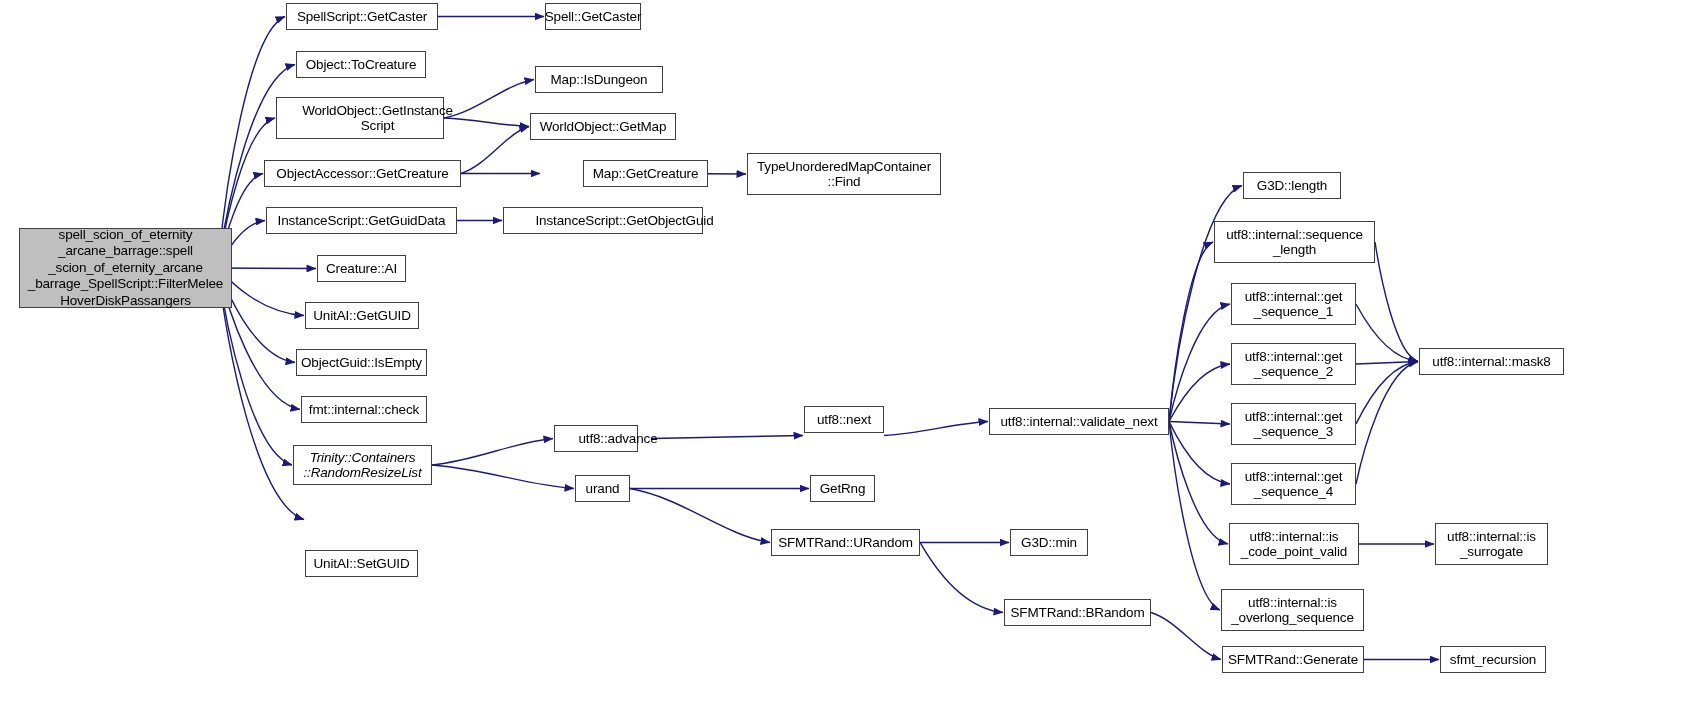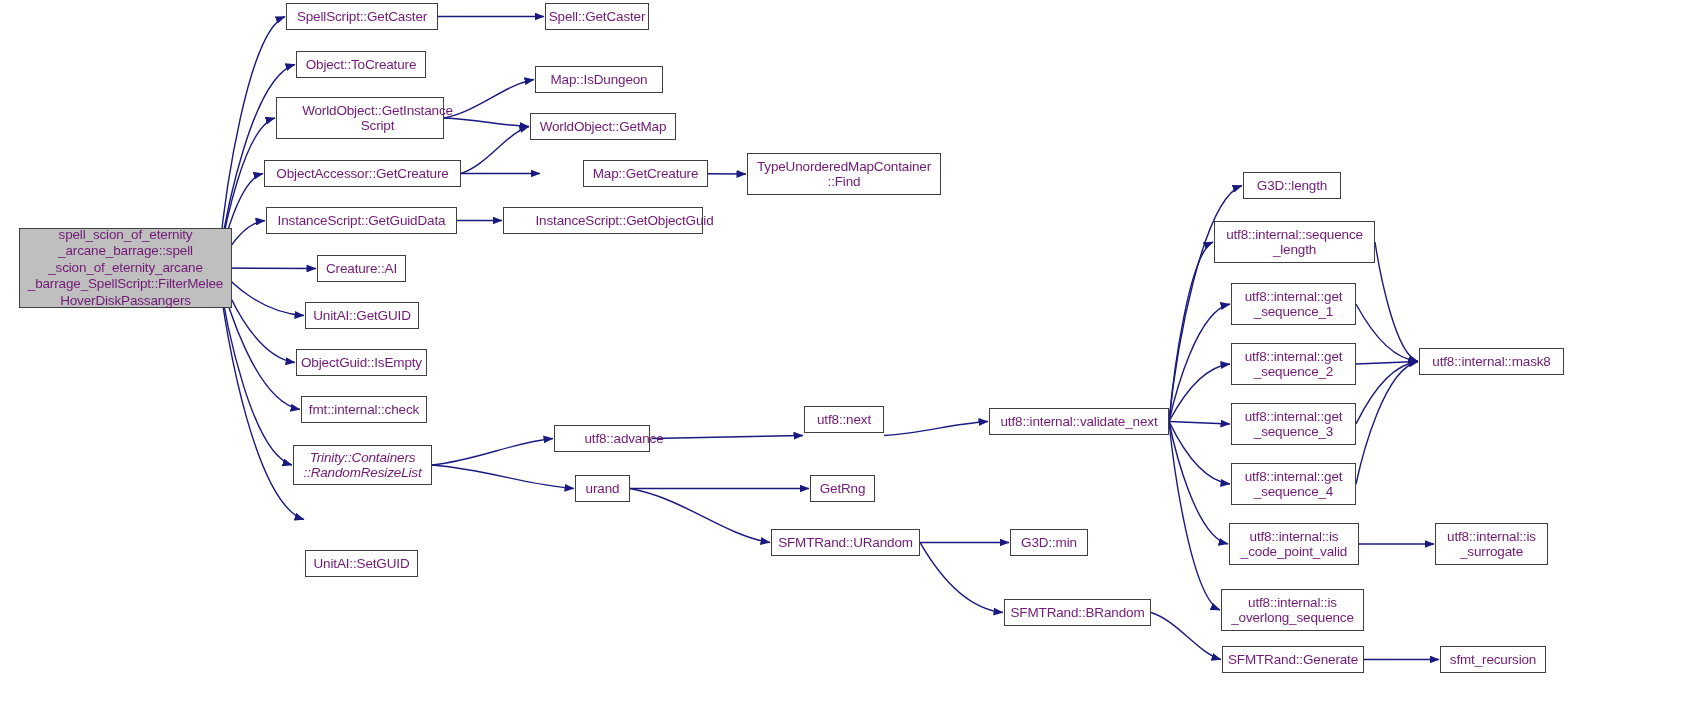--- a/index.html
+++ b/index.html
@@ -21,21 +21,21 @@
     top: 0;
     width: 1683px;
     height: 728px;
     pointer-events: none;
   }
   .node {
     position: absolute;
     box-sizing: border-box;
     border: 1px solid #404040;
     background: #ffffff;
-    color: #701a75;
+    color: #000000;
     font-size: 13.5px;
     line-height: 15.5px;
     display: flex;
     align-items: center;
     justify-content: center;
     text-align: center;
     white-space: pre-line;
     letter-spacing: -0.15px;
     z-index: 5;
   }
@@ -100,40 +100,40 @@
       <path d="M1356,484 C1362.3,454.6170138888889 1384.35,368.85 1418,361.5" fill="none" stroke="#19197f" stroke-width="1.4" marker-end="url(#ah)"></path>
       <path d="M1359,544 L1434,544" fill="none" stroke="#19197f" stroke-width="1.4" marker-end="url(#ah)"></path>
     </svg>
   <div id="nodes-layer">
       <div class="node root" style="left: 5px; top: 228px; width: 213px; height: 80px; margin-left: 14px;">spell_scion_of_eternity
 _arcane_barrage::spell
 _scion_of_eternity_arcane
 _barrage_SpellScript::FilterMelee
 HoverDiskPassangers</div>
       <div class="node" style="left: 286px; top: 3px; width: 152px; height: 27px;">SpellScript::GetCaster</div>
-      <div class="node" style="left: 545px; top: 3px; width: 104px; height: 27px;">Spell::GetCaster</div>
+      <div class="node" style="left: 545px; top: 3px; width: 96px; height: 27px;">Spell::GetCaster</div>
       <div class="node" style="left: 296px; top: 51px; width: 130px; height: 27px;">Object::ToCreature</div>
       <div class="node" style="left: 535px; top: 66px; width: 128px; height: 27px;">Map::IsDungeon</div>
       <div class="node" style="left: 276px; top: 97px; width: 168px; height: 42px; padding-left: 35px;">WorldObject::GetInstance
 Script</div>
       <div class="node" style="left: 530px; top: 113px; width: 146px; height: 27px;">WorldObject::GetMap</div>
       <div class="node" style="left: 264px; top: 160px; width: 197px; height: 27px;">ObjectAccessor::GetCreature</div>
       <div class="node" style="left: 541px; top: 160px; width: 125px; height: 27px; margin-left: 42px;">Map::GetCreature</div>
       <div class="node" style="left: 747px; top: 153px; width: 194px; height: 42px;">TypeUnorderedMapContainer
 ::Find</div>
       <div class="node" style="left: 266px; top: 207px; width: 191px; height: 27px;">InstanceScript::GetGuidData</div>
       <div class="node" style="left: 503px; top: 207px; width: 200px; height: 27px; padding-left: 43px;">InstanceScript::GetObjectGuid</div>
       <div class="node" style="left: 317px; top: 255px; width: 89px; height: 27px;">Creature::AI</div>
       <div class="node" style="left: 305px; top: 302px; width: 114px; height: 27px;">UnitAI::GetGUID</div>
       <div class="node" style="left: 296px; top: 349px; width: 131px; height: 27px;">ObjectGuid::IsEmpty</div>
       <div class="node" style="left: 301px; top: 396px; width: 126px; height: 27px;">fmt::internal::check</div>
       <div class="node" style="left: 293px; top: 445px; width: 139px; height: 40px; font-style: italic;">Trinity::Containers
 ::RandomResizeList</div>
       <div class="node" style="left: 305px; top: 506px; width: 113px; height: 27px; margin-top: 44px;">UnitAI::SetGUID</div>
-      <div class="node" style="left: 554px; top: 425px; width: 96px; height: 27px; padding-left: 44px;">utf8::advance</div>
+      <div class="node" style="left: 554px; top: 425px; width: 84px; height: 27px; padding-left: 44px;">utf8::advance</div>
       <div class="node" style="left: 804px; top: 406px; width: 80px; height: 27px;">utf8::next</div>
       <div class="node" style="left: 575px; top: 475px; width: 55px; height: 27px;">urand</div>
       <div class="node" style="left: 810px; top: 475px; width: 65px; height: 27px;">GetRng</div>
       <div class="node" style="left: 771px; top: 529px; width: 149px; height: 27px;">SFMTRand::URandom</div>
       <div class="node" style="left: 1010px; top: 529px; width: 78px; height: 27px;">G3D::min</div>
       <div class="node" style="left: 1004px; top: 599px; width: 147px; height: 27px;">SFMTRand::BRandom</div>
       <div class="node" style="left: 989px; top: 408px; width: 180px; height: 27px;">utf8::internal::validate_next</div>
       <div class="node" style="left: 1243px; top: 172px; width: 98px; height: 27px;">G3D::length</div>
       <div class="node" style="left: 1214px; top: 221px; width: 161px; height: 42px;">utf8::internal::sequence
 _length</div>

